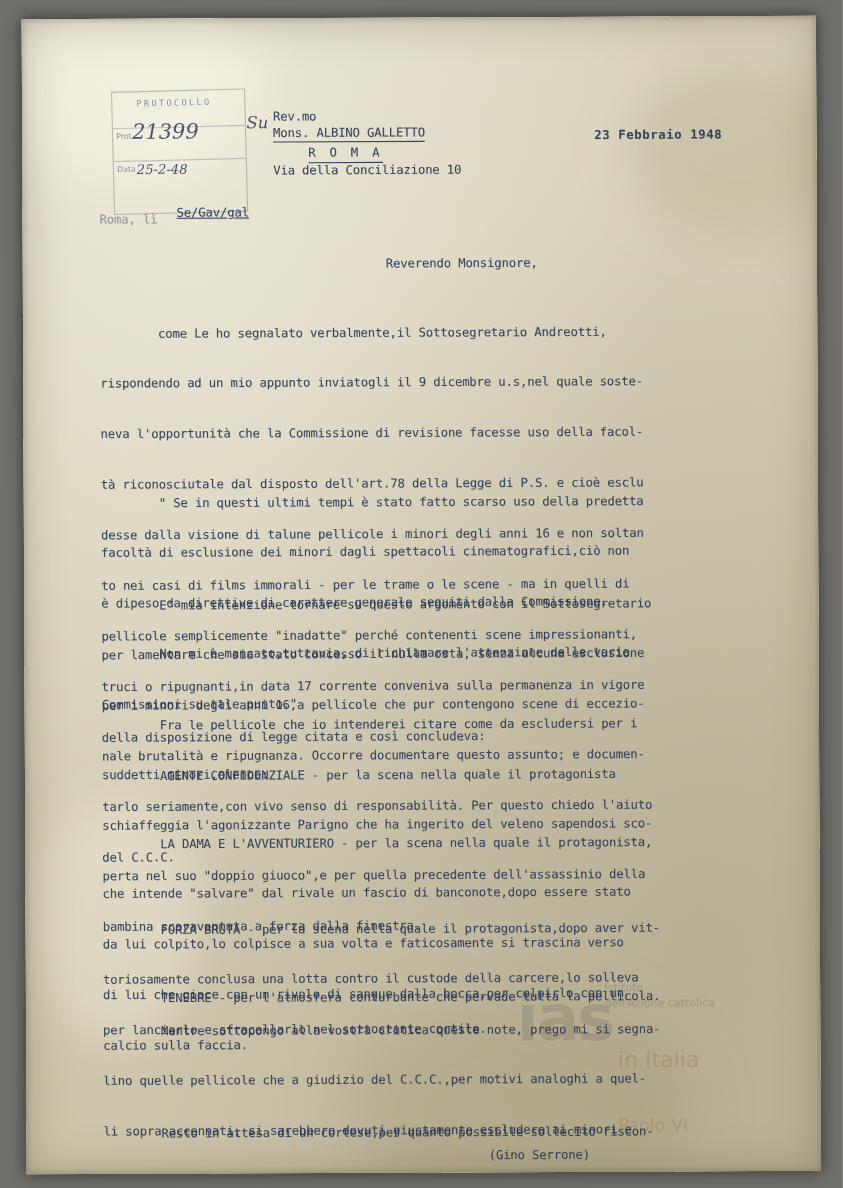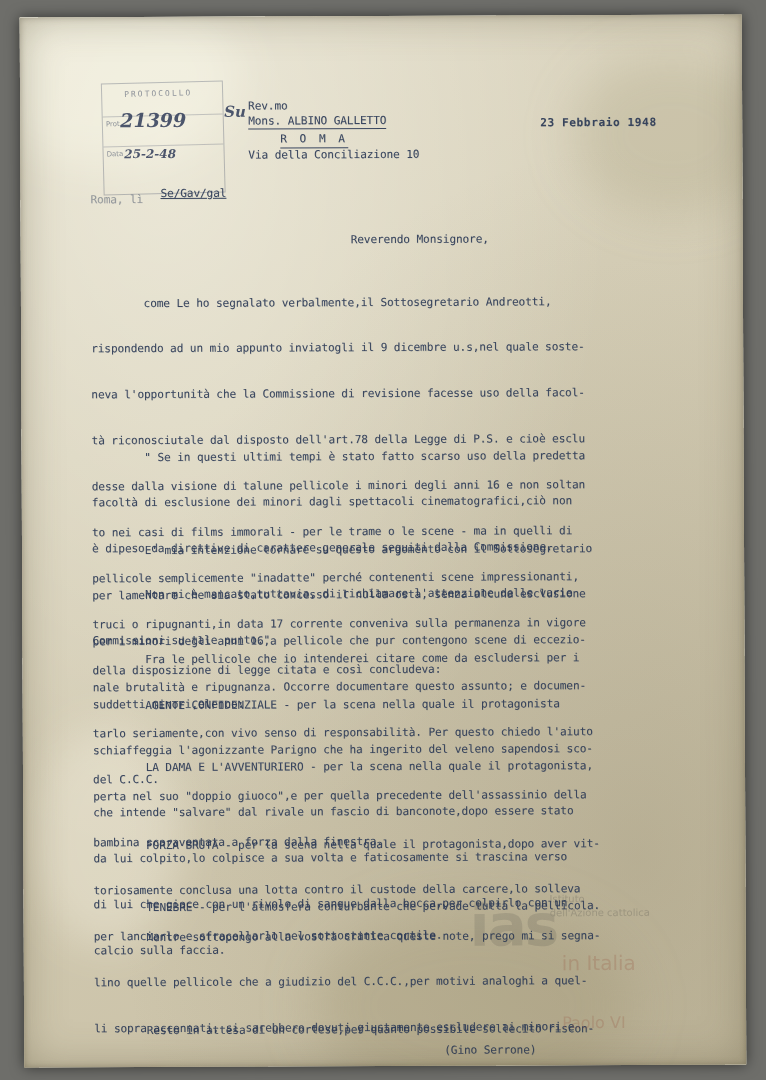--- a/index.html
+++ b/index.html
@@ -49,21 +49,20 @@
     text-shadow:0.4px 0.3px 0 rgba(45,59,87,0.25);
     opacity:0.93;
   }
   .hand{
     position:absolute;
     color:#3a4560;
     font-family:"DejaVu Serif", serif;
     font-style:italic;
     white-space:pre;
     opacity:0.9;
-    font-weight:bold;
   }
 
   
   #hdr-recipient{left:228px;top:82px;}
   #hdr-date{left:520px;top:82px;font-weight:bold;letter-spacing:0.6px;margin-top:18px;}
   #hdr-roma{left:260px;top:115px;letter-spacing:3px;font-weight:normal;}
   #hdr-via{left:228px;top:131px;}
   #hdr-ref{left:140px;top:169px;text-decoration:underline;}
   #hdr-roma2{left:70px;top:175px;opacity:0.45;}
   .ul{border-bottom:1px solid #2d3b57;padding-bottom:1px;}

